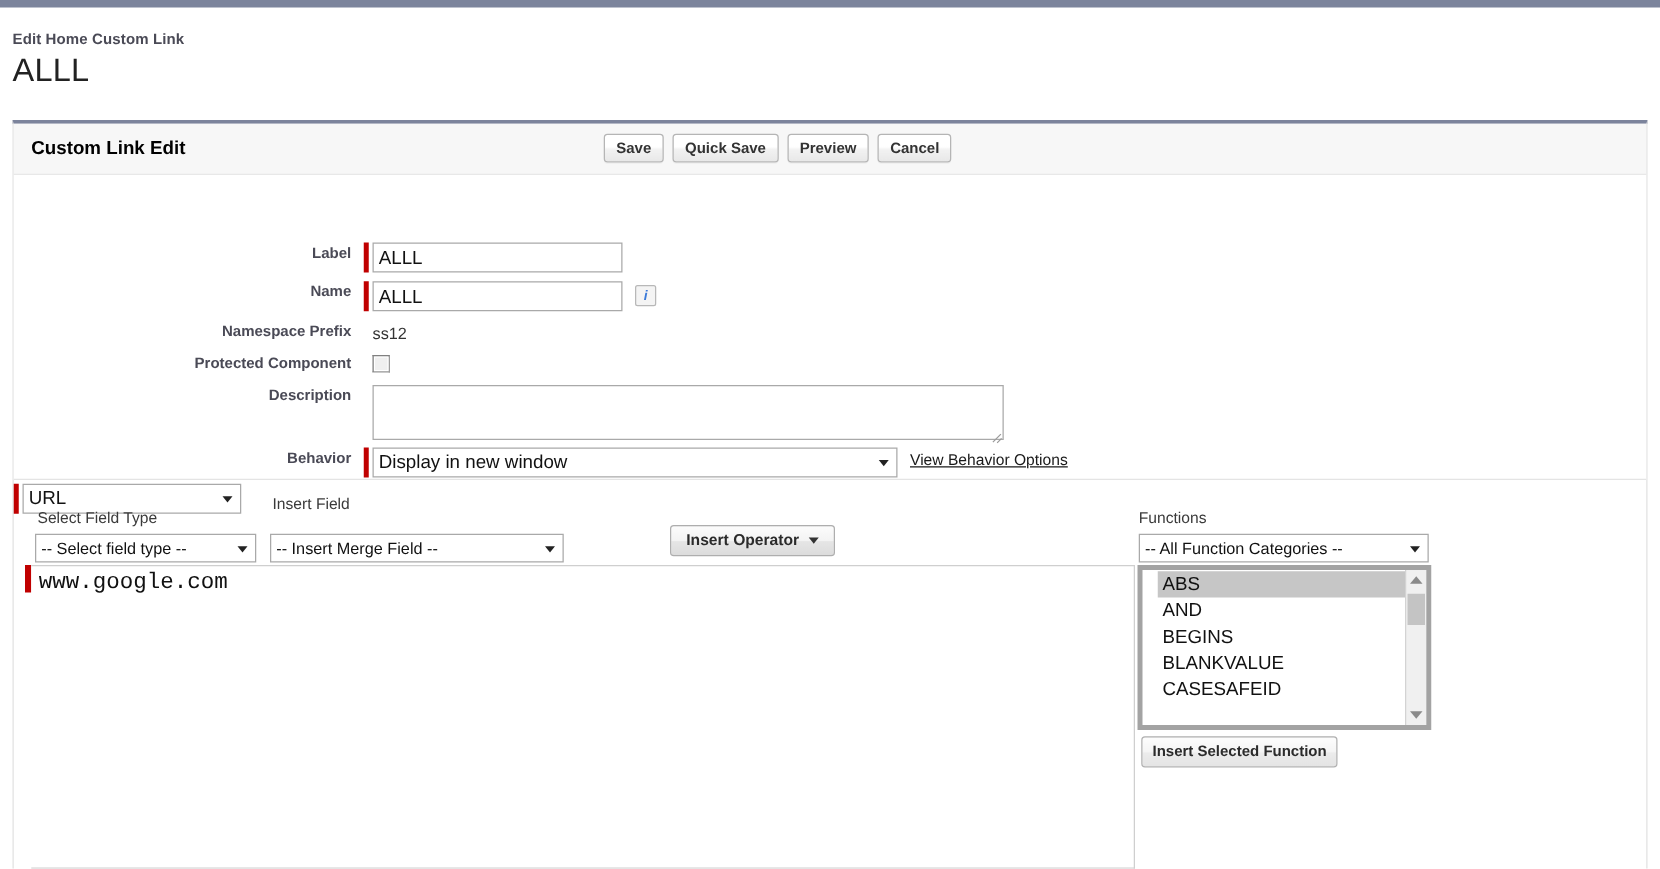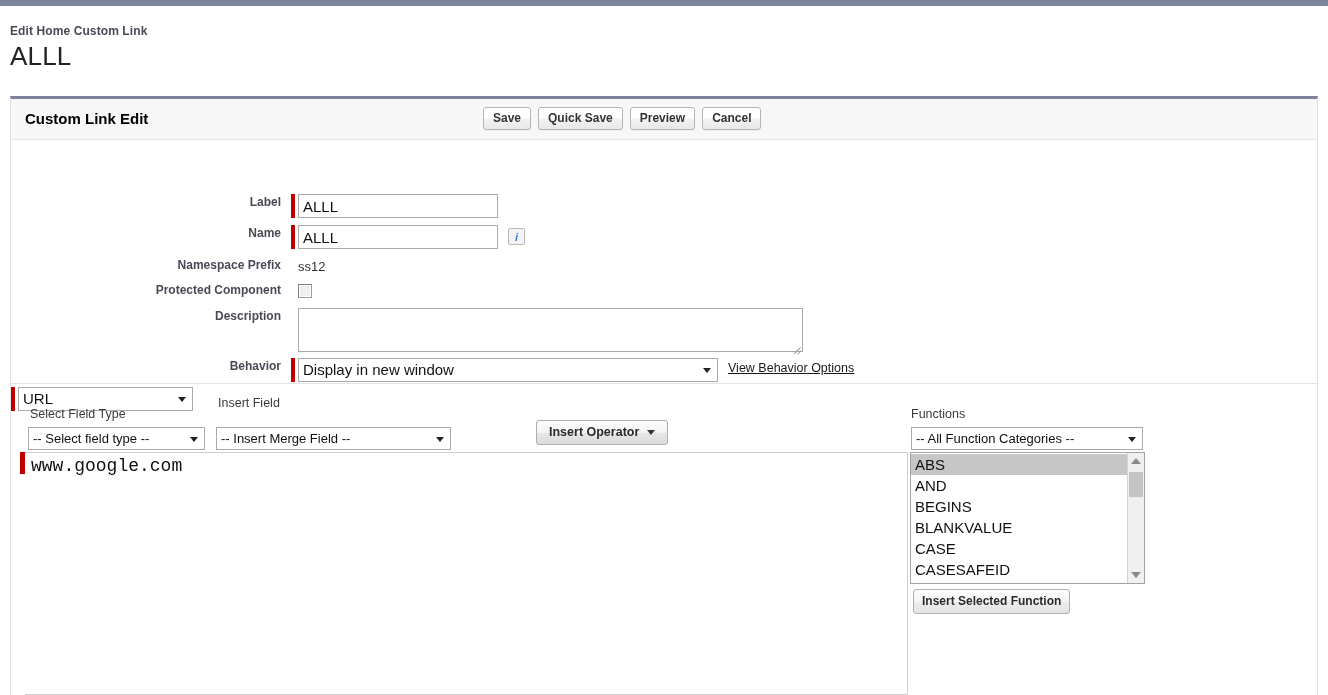--- a/index.html
+++ b/index.html
@@ -331,25 +331,26 @@
     white-space: pre;
   }
 
   
   .func-listbox {
     position: absolute;
     left: 910px;
     top: 452px;
     width: 235px;
     height: 132px;
-    border: 1px solid #a3a3a3;
+    border: 4px solid #a3a3a3;
     background: #ffffff;
     box-sizing: border-box;
     display: flex;
     overflow: hidden;
+    padding-left: 12px;
   }
   .func-items {
     flex: 1;
     overflow: hidden;
     padding-top: 1px;
   }
   .func-item {
     font-size: 15px;
     color: #111111;
     line-height: 21px;
@@ -509,21 +510,20 @@
     <div class="formula-req"></div>
     <textarea class="formula-text" style="">www.google.com</textarea>
   </div>
 
   <div class="func-listbox">
     <div class="func-items">
       <div class="func-item selected">ABS</div>
       <div class="func-item">AND</div>
       <div class="func-item">BEGINS</div>
       <div class="func-item">BLANKVALUE</div>
-      <div class="func-item">CASE</div>
       <div class="func-item">CASESAFEID</div>
     </div>
     <div class="scrollbar">
       <span class="sb-arrow sb-up"></span>
       <span class="sb-thumb"></span>
       <span class="sb-arrow sb-down"></span>
     </div>
   </div>
 
   <button class="btn-insert-func">Insert Selected Function</button>

